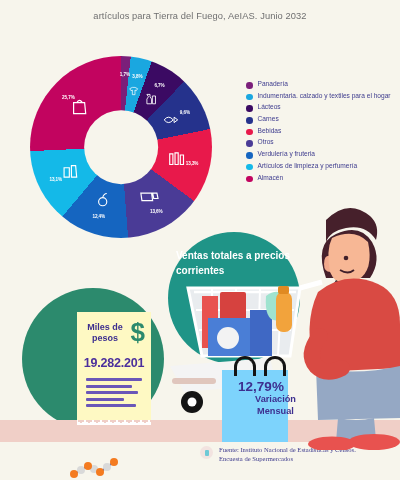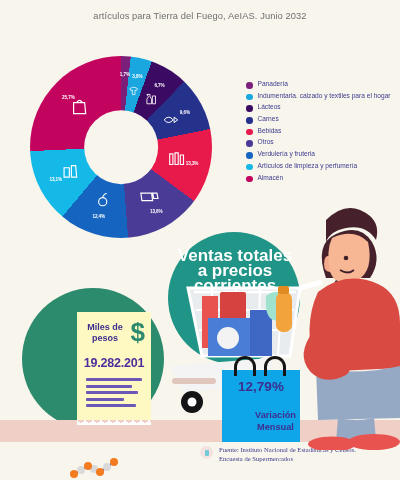--- a/index.html
+++ b/index.html
@@ -85,24 +85,23 @@
     position: absolute;
     left: 168px; top: 232px;
     width: 132px; height: 132px;
     background: #1f9487;
     border-radius: 50%;
   }
   .teal-text {
     position: absolute;
     left: 176px; top: 248px;
     width: 118px;
-    text-align: center;
     color: #ffffff;
     font-weight: 700;
-    font-size: 17px;
+    font-size: 10px;
     line-height: 15px;
     z-index: 7;
   }
 
   
   .green-circle {
     position: absolute;
     left: 22px; top: 288px;
     width: 142px; height: 142px;
     background: #2c8a6d;
@@ -152,40 +151,40 @@
   }
   .ticket-bars { position: absolute; left: 9px; top: 66px; }
   .ticket-bars div {
     height: 3px; background: #6a57b8; margin-bottom: 3.6px; border-radius: 1px;
   }
 
   
   .bag {
     position: absolute;
     left: 222px; top: 370px;
-    width: 78px; height: 72px;
-    background: #0ea5e9;
+    width: 66px; height: 72px;
+    background: #7dd3fc;
     z-index: 9;
   }
   .bag-handle {
     position: absolute;
     top: -14px; width: 22px; height: 20px;
     border: 3px solid #141414;
     border-bottom: none;
     border-radius: 12px 12px 0 0;
   }
   .bag-handle.l { left: 12px; }
   .bag-handle.r { left: 42px; }
   .bag-pct {
     position: absolute; left: 0; top: 9px; width: 78px;
     text-align: center;
     color: #3d2f8f; font-weight: 700; font-size: 13.5px;
   }
   .bag-sub {
-    position: absolute; left: 0; top: 40px; width: 78px;
+    position: absolute; left: 0; top: 24px; width: 78px;
     text-align: center;
     color: #3d2f8f; font-weight: 700; font-size: 9.2px; line-height: 11.5px; padding-left: 29px;
   }
 
   
   .footer {
     position: absolute;
     left: 200px; top: 446px;
     display: flex; align-items: flex-start;
   }

